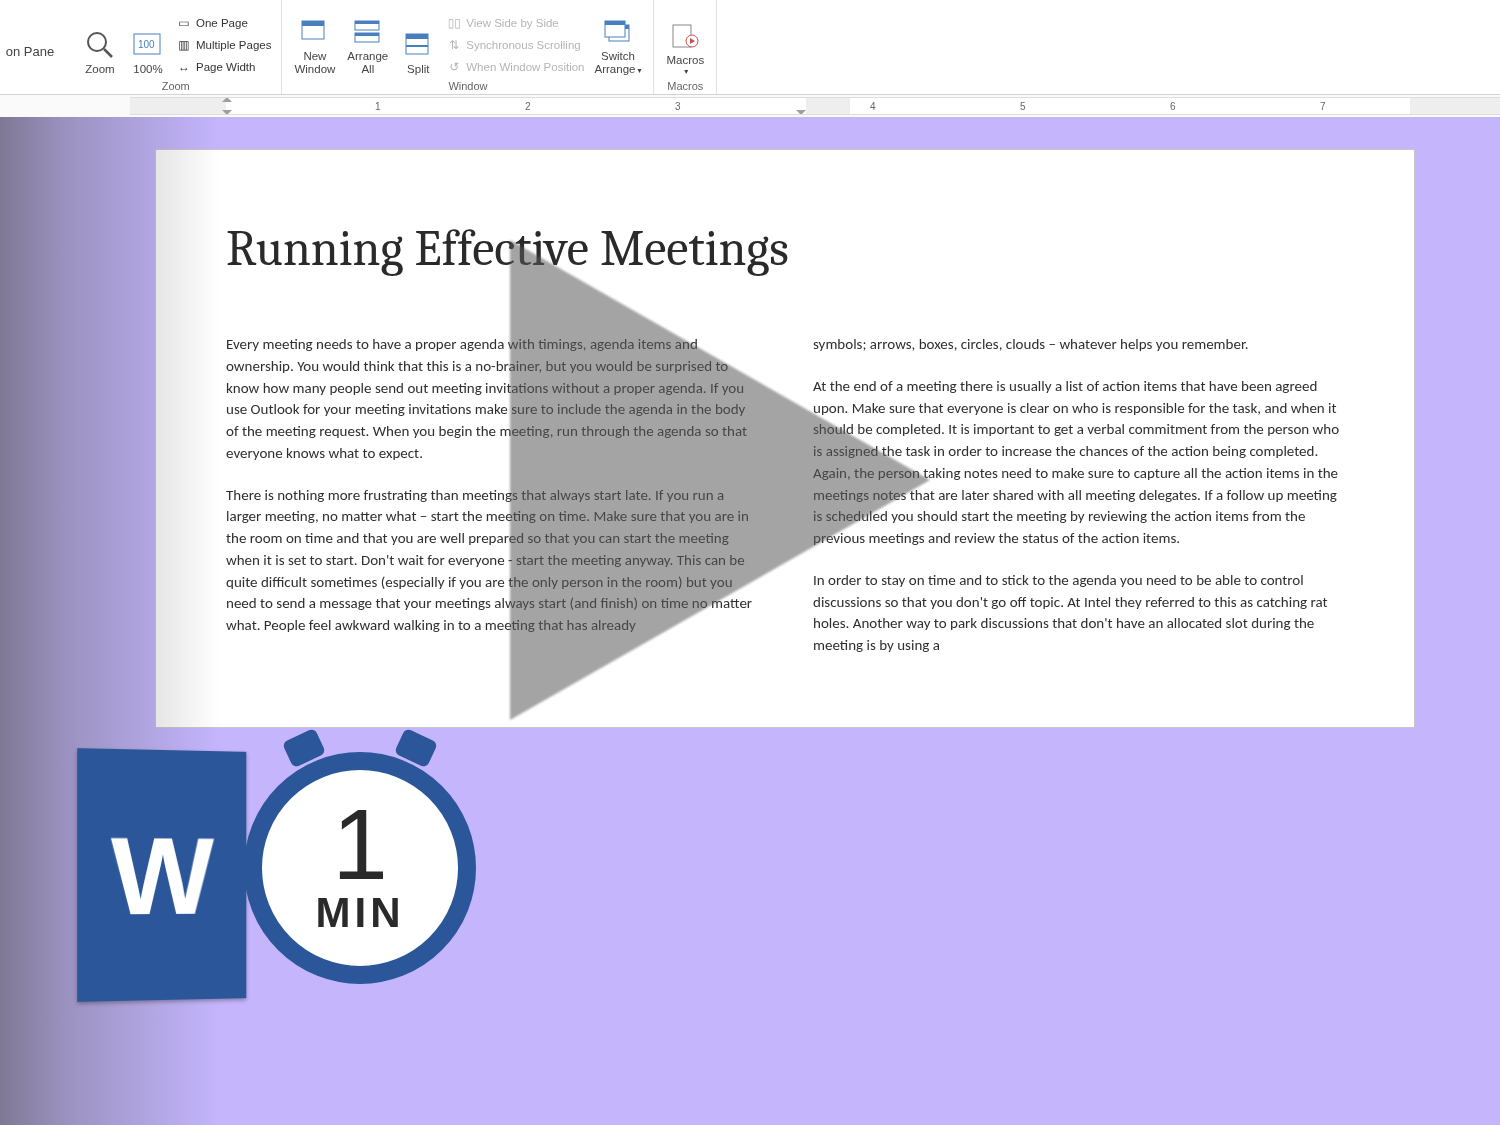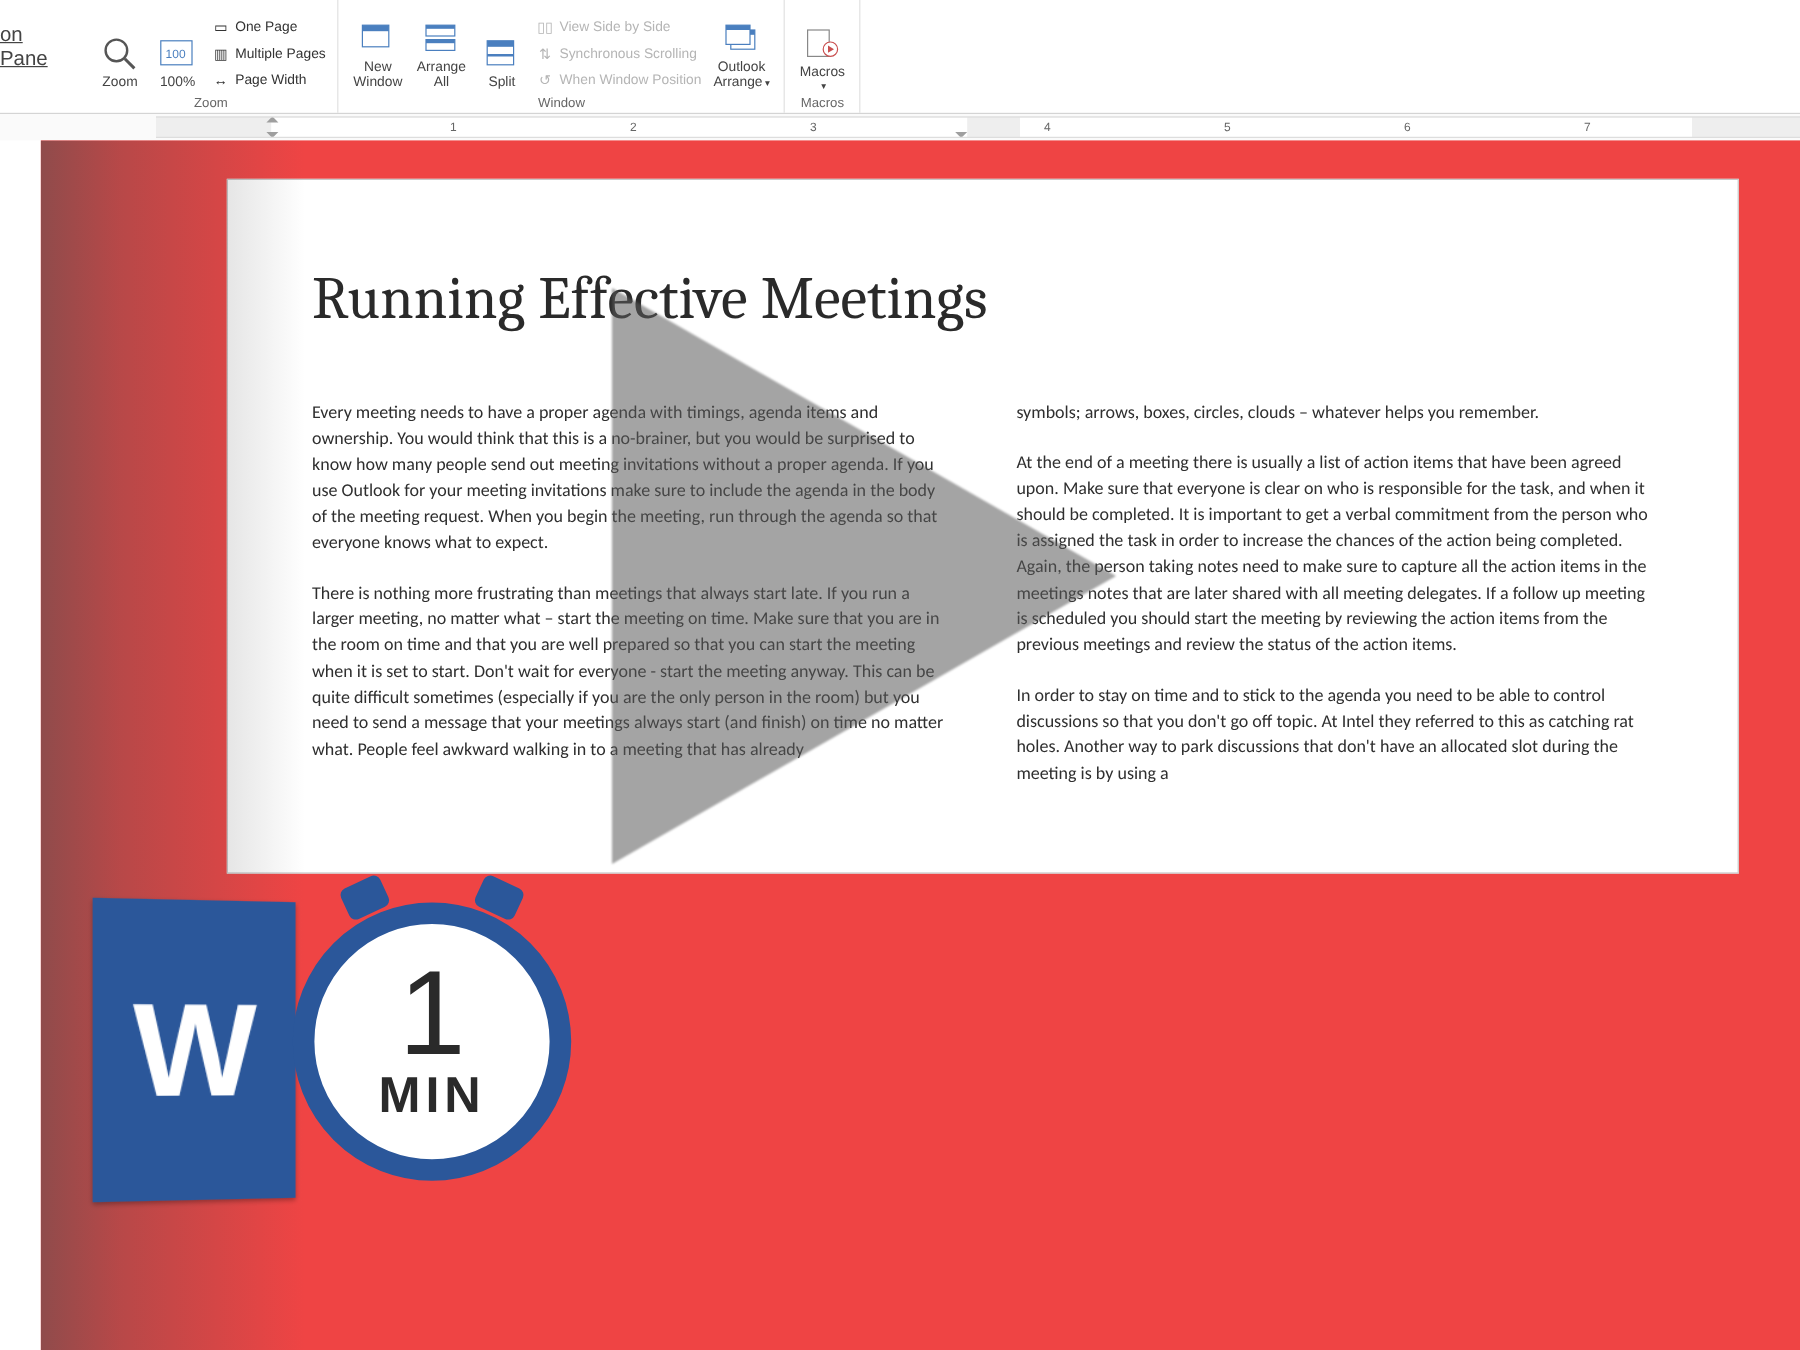--- a/index.html
+++ b/index.html
@@ -80,23 +80,22 @@
   .disabled { color: #b5b5b5; }
   .nav-pane-fragment {
     position: absolute;
     left: 0; top: 0;
     width: 60px;
     height: 65px;
     display: flex;
     align-items: flex-end;
     justify-content: center;
     color: #444;
-    font-size: 17px;
+    font-size: 13px;
     padding-bottom: 6px;
-    text-decoration: underline;
   }
 
   
   .ruler-area {
     position: relative;
     height: 22px;
     background: #fafafa;
   }
   .ruler {
     position: absolute;
@@ -126,25 +125,24 @@
     position: absolute;
     width: 0; height: 0;
     border-left: 5px solid transparent;
     border-right: 5px solid transparent;
   }
   .ruler-indent.top { border-bottom: 5px solid #9f9f9f; top: -1px; }
   .ruler-indent.bot { border-top: 5px solid #9f9f9f; bottom: -1px; }
 
   
   .doc-scroll {
-    background: #ef4444;
+    background: #c4b5fd;
     height: calc(100% - 95px - 22px);
     overflow: hidden;
     position: relative;
-    margin-left: 34px;
   }
   .left-shadow {
     position: absolute;
     left: 0; top: 0;
     width: 220px;
     height: 100%;
     pointer-events: none;
     background: linear-gradient(90deg, rgba(80,80,80,0.6) 0%, rgba(80,80,80,0.35) 30%, rgba(0,0,0,0) 100%);
     z-index: 5;
   }
@@ -358,21 +356,21 @@
       </div>
       <div class="rbtn">
         <div class="icon">
           <svg width="30" height="26" viewBox="0 0 30 26">
               <rect x="6" y="6" width="20" height="16" fill="#fff" stroke="#4a7fbf"></rect>
               <rect x="6" y="6" width="20" height="4" fill="#4a7fbf"></rect>
               <rect x="2" y="2" width="20" height="16" fill="#fff" stroke="#4a7fbf"></rect>
               <rect x="2" y="2" width="20" height="4" fill="#4a7fbf"></rect>
             </svg>
         </div>
-        <span>Outlook</span>
+        <span>Switch</span>
         <span><span>Arrange</span><span class="dropdown-caret">▾</span></span>
       </div>
     </div>
     <div class="ribbon-group-label">Window</div>
   </div>
 
   <div class="ribbon-group">
     <div class="ribbon-group-items">
       <div class="rbtn">
         <div class="icon">

